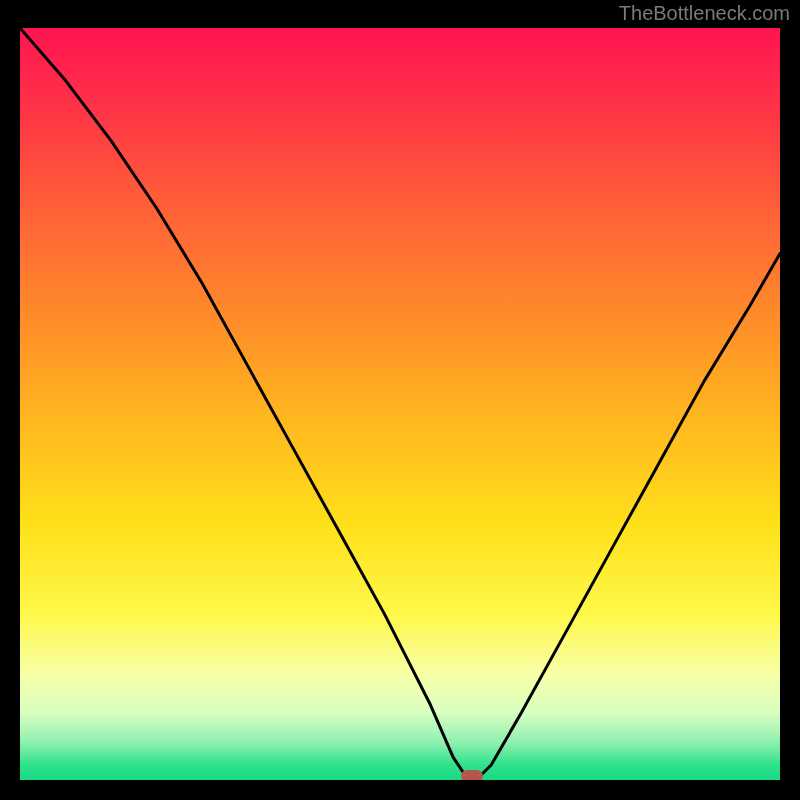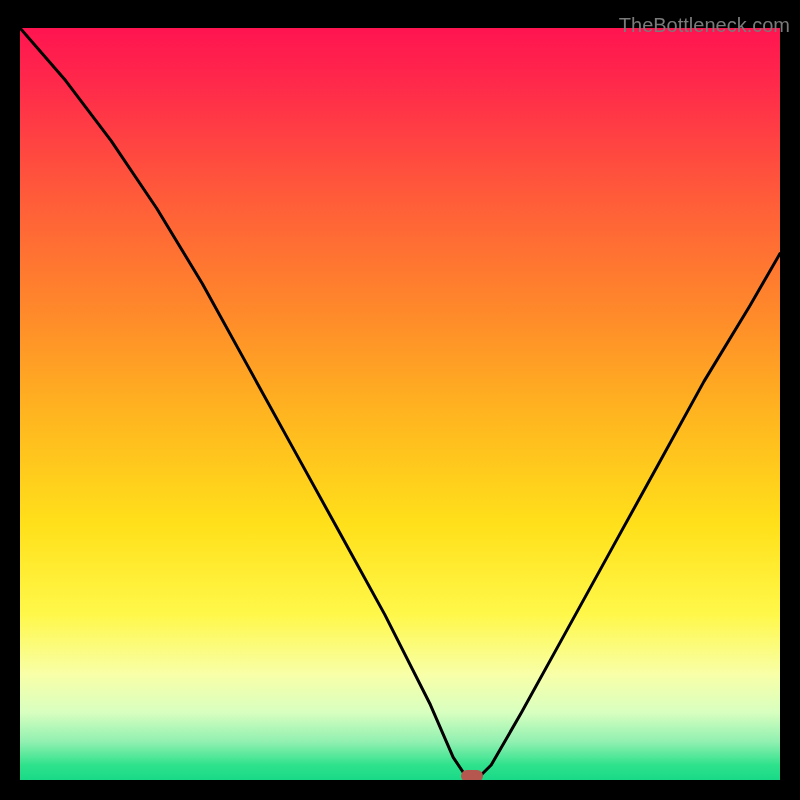--- a/index.html
+++ b/index.html
@@ -5,21 +5,21 @@
   * { margin: 0; padding: 0; box-sizing: border-box; }
   body {
     width: 800px;
     height: 800px;
     background: #000;
     position: relative;
     font-family: Arial, sans-serif;
   }
   .watermark {
     position: absolute;
-    top: 14px;
+    top: 2px;
     right: 10px;
     color: #7a7a7a;
     font-size: 20px;
     font-weight: 500;
     z-index: 10;
   }
   .plot-area {
     position: absolute;
     left: 20px;
     top: 28px;

